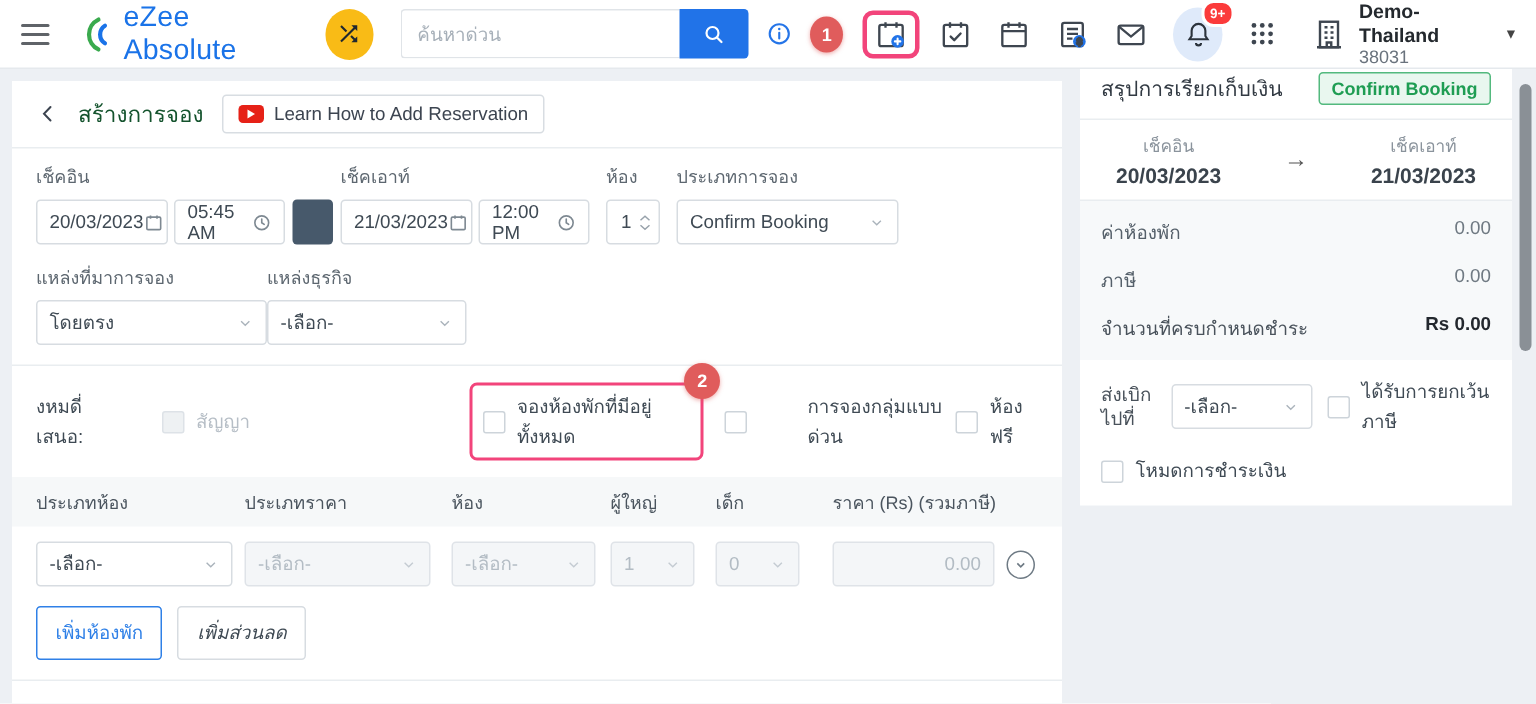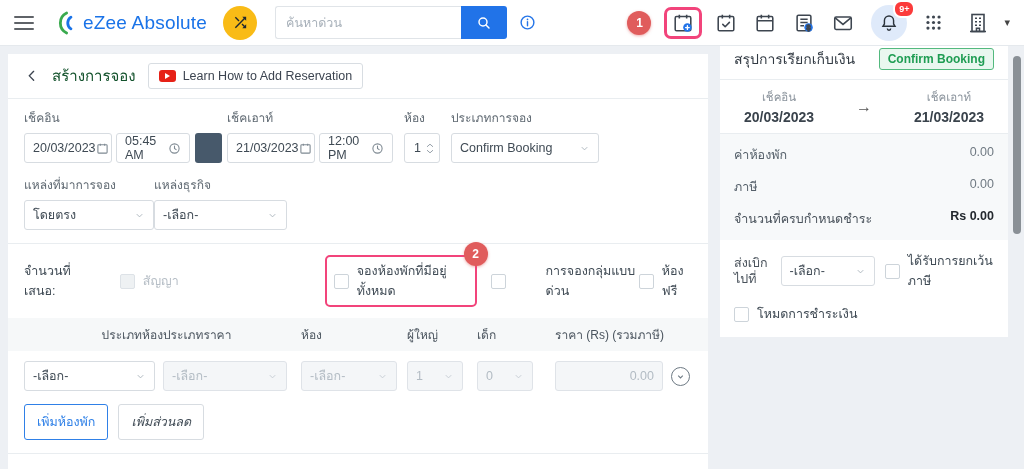--- a/index.html
+++ b/index.html
@@ -61,36 +61,36 @@
   .grp .inputs { display:flex; gap:4px;}
   .w-date{width:88px;} .w-time{width:74px;}
   .nights { width:27px; height:30px; background:#47596b; color:#fff; border-radius:3px; margin:0 5px;
     display:flex; flex-direction:column; align-items:center; justify-content:center; line-height:1.15;}
   .nights .nv{font-size:11px; font-weight:bold;} .nights .nu{font-size:9px;margin-top:32px;}
   .w-rooms{width:36px; margin-left:11px; padding:0 5px 0 9px;}
   .spin { display:flex; flex-direction:column; gap:1px; margin-left:auto;}
   .w-booking{width:148px; margin-left:11px;}
 
   .row2 { display:flex; margin-top:12px;}
-  .w-source{width:130px;font-family:Liberation Mono, monospace;} .w-bsource{width:133px;}
+  .w-source{width:154px;font-family:Liberation Mono, monospace;} .w-bsource{width:133px;}
 
   .sep { height:1px; background:#e9edf0; margin:13px -16px 0;}
 
   .opts { display:flex; align-items:center; margin-top:11px; position:relative;}
   .opt-label { color:#3f4a54;}
   .chk { display:flex; align-items:center; gap:8px; cursor:pointer;}
   .box { width:15px; height:15px; border:1px solid #cdd4da; border-radius:2px; background:#fff; flex:0 0 auto;}
   .chk.disabled { color:#b6bec6; cursor:default;}
   .chk.disabled .box { background:#eef1f3; border-color:#dde2e7;}
   .hl-chk { border:2.5px solid #f2447b; border-radius:5px; padding:4px 7px; margin-left:146px; position:relative;}
   .hl-chk .step-badge { position:absolute; top:-15px; right:-13px;}
   .m-contract{margin-left:27px;} .m-group{margin-left:14px;gap:40px;} .m-free{margin-left:auto;}
 
   .thead { margin:11px -16px 0; background:#f6f8f9; padding:7px 16px; display:flex; font-size:12px; color:#4a545e;}
-  .th1{width:139px;text-align:right;} .th2{width:138px;} .th3{width:106px;} .th4{width:70px;} .th5{width:60px;}
+  .th1{width:139px;} .th2{width:138px;} .th3{width:106px;} .th4{width:70px;} .th5{width:60px;}
   .th6{flex:1; text-align:right; padding-right:28px;}
 
   .trow { display:flex; align-items:center; margin-top:10px;}
   .s1{width:131px; margin-right:8px;} .s2{width:124px; margin-right:14px;} .s3{width:96px; margin-right:10px;}
   .s4{width:56px; margin-right:14px;} .s5{width:56px; margin-right:22px;}
   .s6{width:108px; justify-content:flex-end; margin-right:8px;}
   .circle-chev { width:19px; height:19px; border-radius:50%; border:1.5px solid #6e7a84;
     display:flex; align-items:center; justify-content:center; cursor:pointer;}
 
   .btns { display:flex; gap:10px; margin-top:13px;}
@@ -244,20 +244,24 @@
       </svg>
     </span>
 
     <div class="property">
       <span>
         <svg width="24" height="24" viewBox="0 0 24 24" fill="none" stroke="#3e4650" stroke-width="1.6">
           <rect x="6" y="3.5" width="12" height="17"></rect>
           <path d="M9 7.2h2M13 7.2h2M9 10.7h2M13 10.7h2M9 14.2h2M13 14.2h2M10.5 20.5v-3.2h3v3.2M4 20.5h16"></path>
         </svg>
       </span>
+      <div>
+        <div class="pname">Demo- Thailand</div>
+        <div class="pcode">38031</div>
+      </div>
       <span class="caret">▾</span>
     </div>
   </div>
 </div>
 
 <div class="main-card">
   <div class="title-row">
     <span>
       <svg width="16" height="16" viewBox="0 0 24 24" fill="none" stroke="#3c4450" stroke-width="2" stroke-linecap="round">
         <path d="M14.5 5 8 11.8l6.5 6.7"></path>
@@ -375,21 +379,21 @@
                 <path d="m6 9 6 6 6-6"></path>
               </svg>
           </span>
         </div>
       </div>
     </div>
 
     <div class="sep"></div>
 
     <div class="opts">
-      <span class="opt-label">จำนวนที่เสนอ:</span>
+      <span class="opt-label">งหมดี่เสนอ:</span>
 
       <label class="chk disabled m-contract">
         <span class="box"></span>
         <span>สัญญา</span>
       </label>
 
       <div class="hl-chk">
         <div class="step-badge">2</div>
         <label class="chk">
           <span class="box"></span>

